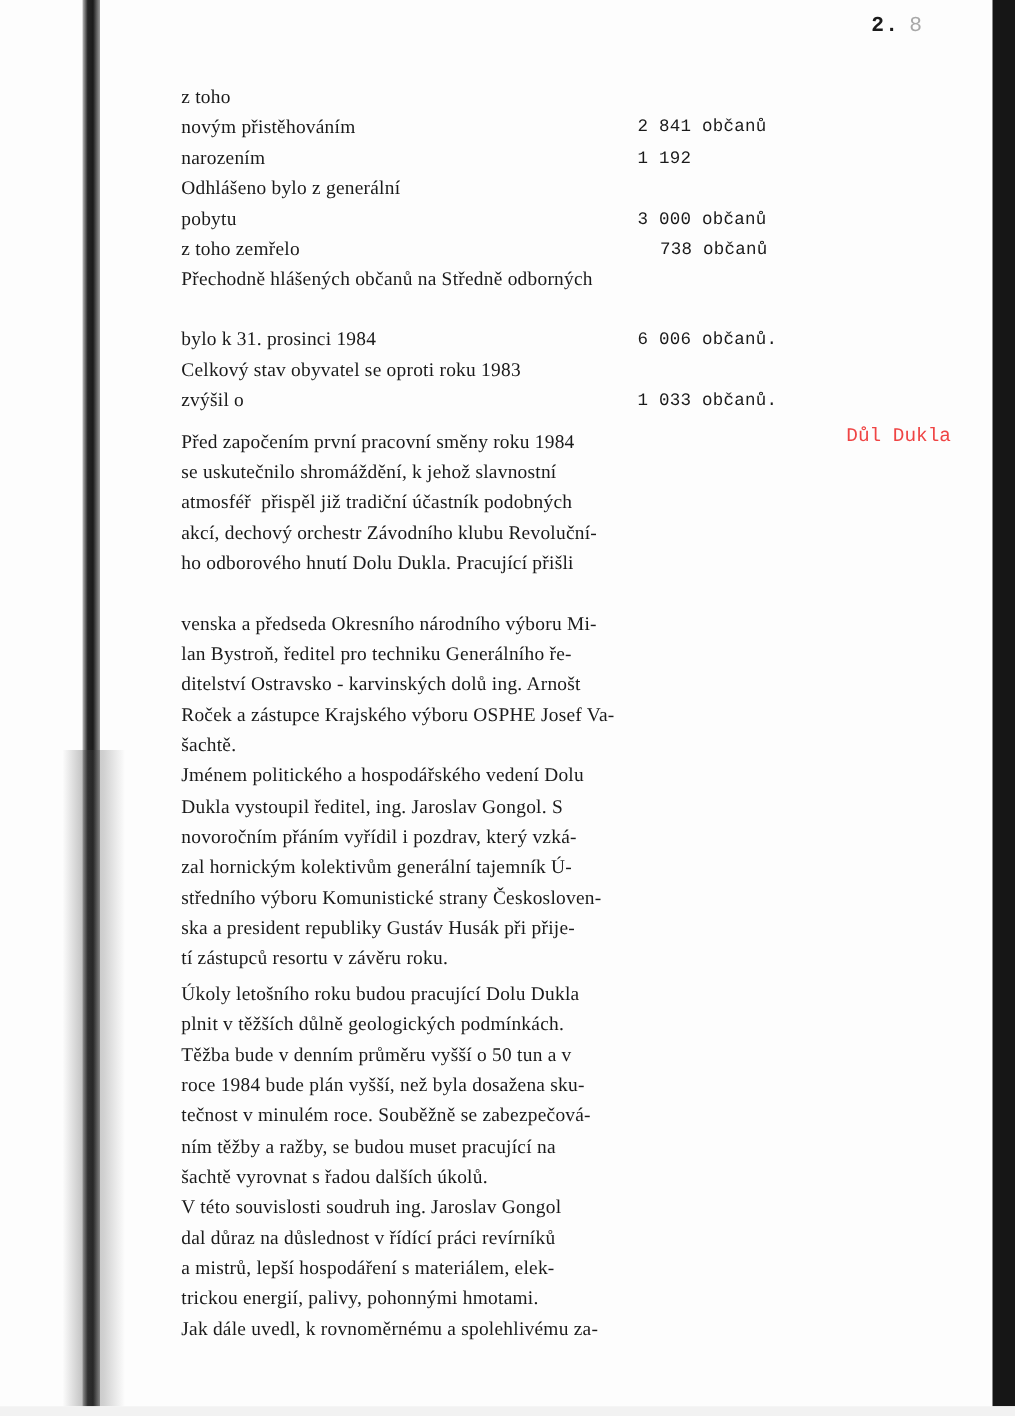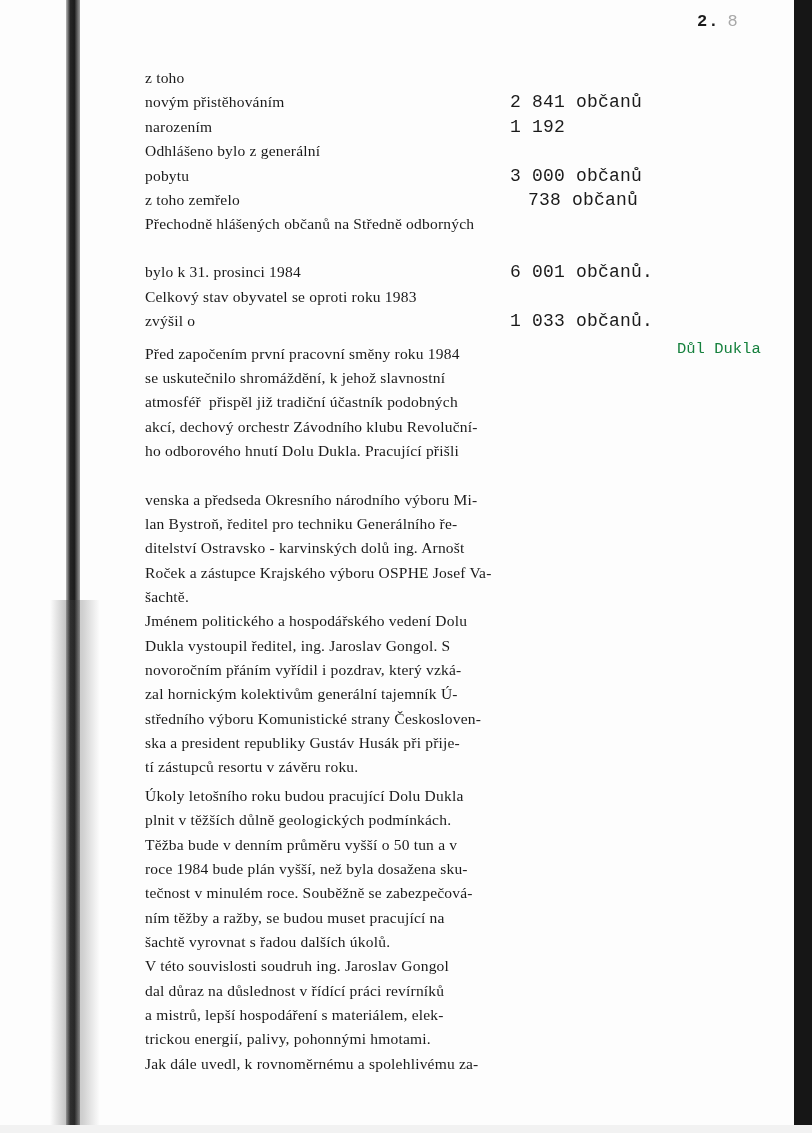--- a/index.html
+++ b/index.html
@@ -56,34 +56,34 @@
     .page-num .pencil {
       color: #a8a8a8;
       font-weight: normal;
       margin-left: 8px;
     }
     .margin-note {
       position: absolute;
       left: 677px;
       top: 340px;
       font-size: 15.5px;
-      color: #15803d;
+      color: #ef4444;
     }
     .line {
       position: absolute;
       left: 145px;
       font-size: 15.5px;
       line-height: 20px;
       white-space: pre;
       letter-spacing: 0.2px;
       font-family: Liberation Serif, serif;
     }
     .val {
       position: absolute;
-      font-size: 18px;
+      font-size: 14px;
       line-height: 20px;
       white-space: pre;
       letter-spacing: 0.2px;
     }
   </style>
 </head>
 <body>
 
 <div class="page">
   <div class="binding-left"></div>
@@ -110,21 +110,21 @@
   <div class="line" style="top:166px">pobytu</div>
   <div class="val" style="top:166px;left:510px">3 000 občanů</div>
 
   <div class="line" style="top:190px">z toho zemřelo</div>
   <div class="val" style="top:190px;left:528px">738 občanů</div>
 
   <div class="line" style="top:214px">Přechodně hlášených občanů na Středně odborných</div>
 
 
   <div class="line" style="top:262px">bylo k 31. prosinci 1984</div>
-  <div class="val" style="top:262px;left:510px">6 001 občanů.</div>
+  <div class="val" style="top:262px;left:510px">6 006 občanů.</div>
 
   <div class="line" style="top:287px">Celkový stav obyvatel se oproti roku 1983</div>
 
   <div class="line" style="top:311px">zvýšil o</div>
   <div class="val" style="top:311px;left:510px">1 033 občanů.</div>
 
   <div class="line" style="top:344px">Před započením první pracovní směny roku 1984</div>
   <div class="line" style="top:368px">se uskutečnilo shromáždění, k jehož slavnostní</div>
   <div class="line" style="top:392px">atmosféř  přispěl již tradiční účastník podobných</div>
   <div class="line" style="top:417px">akcí, dechový orchestr Závodního klubu Revoluční-</div>

